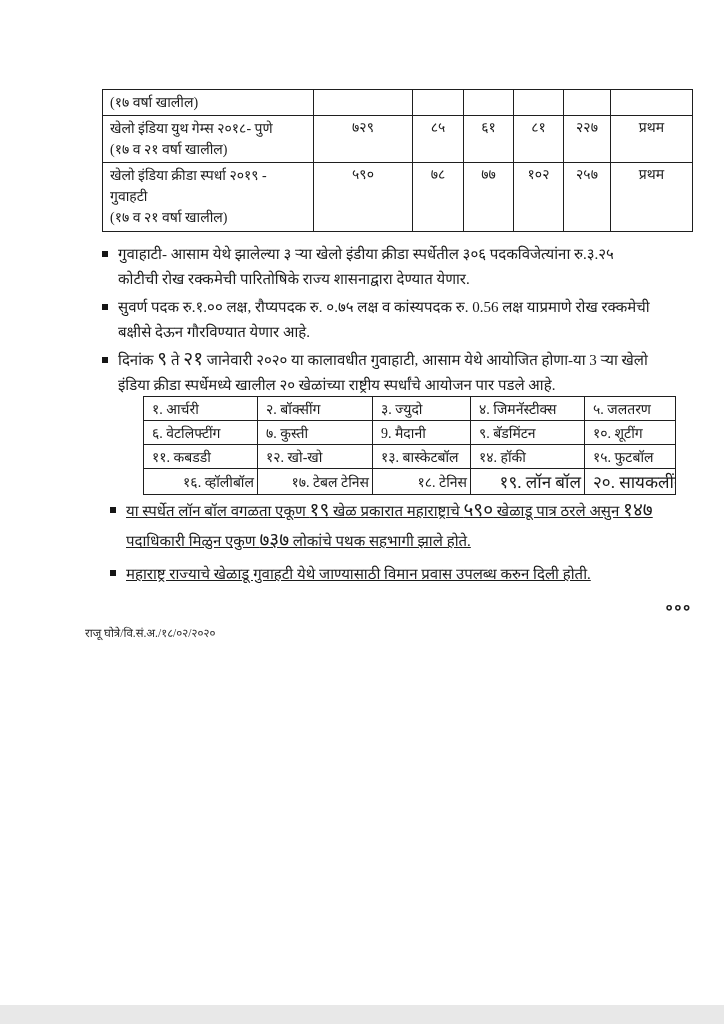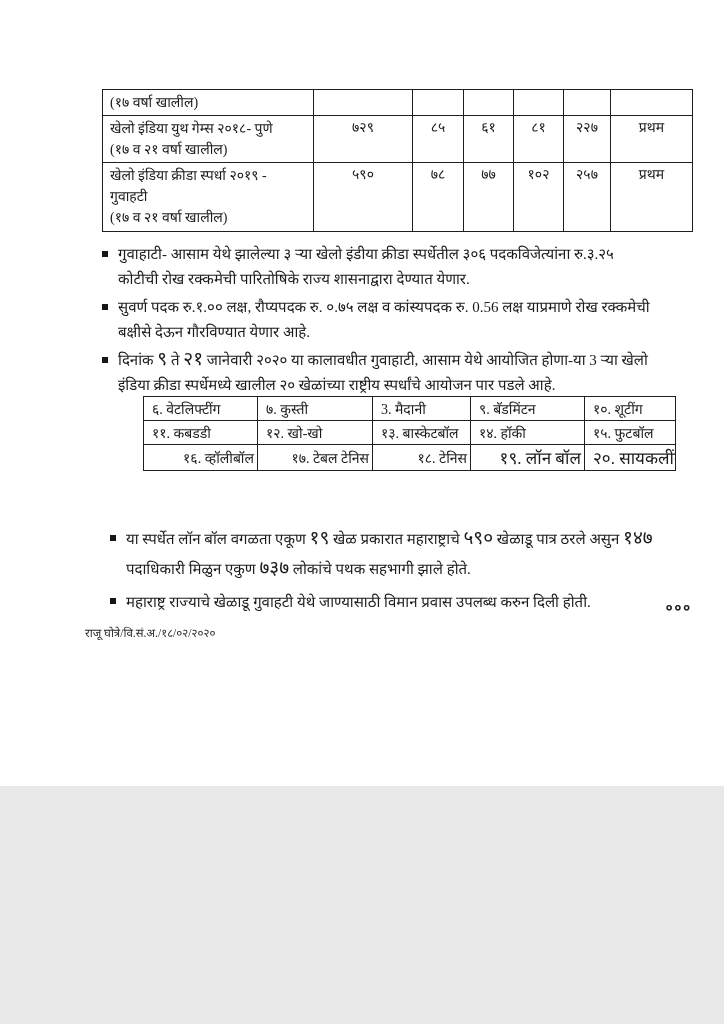--- a/index.html
+++ b/index.html
@@ -1,20 +1,20 @@
 <!DOCTYPE html>
 <html><head>
 <meta charset="utf-8">
 <style>
   * { margin: 0; padding: 0; box-sizing: border-box; }
   html, body { background: #e8e8e8; }
   .page {
     position: relative;
     width: 724px;
-    height: 786px;
+    height: 1005px;
     margin: 0 auto;
     background: #ffffff;
     font-family: "Liberation Serif", "DejaVu Serif", serif;
     color: #1b1b1b;
     overflow: hidden;
   }
 
   
   .results-table {
     position: absolute;
@@ -40,23 +40,24 @@
   .bullets-top {
     position: absolute;
     left: 100px;
     top: 242px;
     width: 552px;
     font-size: 15px;
   }
   .bullets-bottom {
     position: absolute;
     left: 108px;
-    top: 524px;
+    top: 496px;
     width: 548px;
     font-size: 15px;
+    text-decoration: underline;
   }
   .bullet { display: flex; align-items: flex-start; margin-bottom: 3px; }
   .bullets-top .bullet-text { line-height: 25px; }
   .bullets-bottom .bullet-text { line-height: 30px; }
   .bullet-marker {
     flex: 0 0 auto;
     width: 6px; height: 6px;
     background: #161616;
     margin: 9px 10px 0 2px;
   }
@@ -177,23 +178,30 @@
   <table class="sports-table">
     <colgroup>
       <col style="width:114px">
         <col style="width:115px">
         <col style="width:98px">
       <col style="width:114px">
         <col style="width:91px">
     </colgroup>
     <tbody>
       <tr>
+        <td>१. आर्चरी</td>
+        <td>२. बॉक्सींग</td>
+        <td>३. ज्युदो</td>
+        <td>४. जिमनॅस्टीक्स</td>
+        <td>५. जलतरण</td>
+      </tr>
+      <tr>
         <td>६. वेटलिफ्टींग</td>
         <td>७. कुस्ती</td>
-        <td>3. मैदानी</td>
+        <td>9. मैदानी</td>
         <td>९. बॅडमिंटन</td>
         <td>१०. शूटींग</td>
       </tr>
       <tr>
         <td>११. कबडडी</td>
         <td>१२. खो-खो</td>
         <td>१३. बास्केटबॉल</td>
         <td>१४. हॉकी</td>
         <td>१५. फुटबॉल</td>
       </tr>

